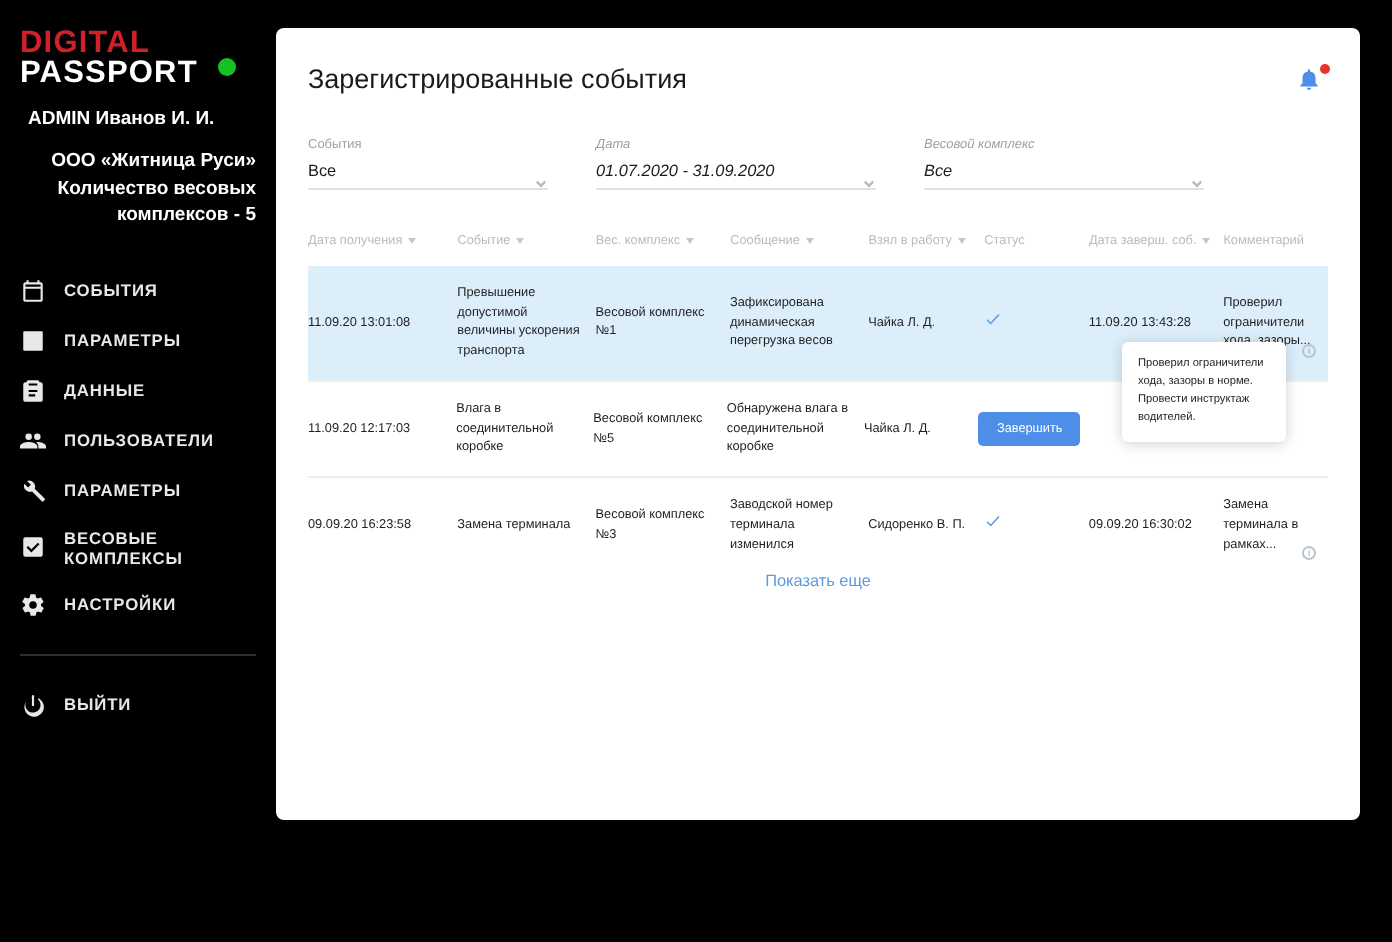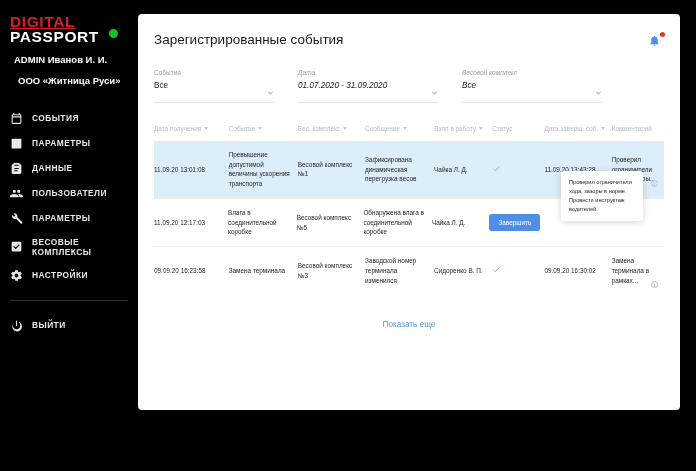--- a/index.html
+++ b/index.html
@@ -15,37 +15,37 @@
   .sidebar {
     width: 138px; height: 471px;
     background: #000; color: #fff;
     padding: 14px 0 0 0;
     flex-shrink: 0;
   }
   .logo-wrap { padding: 0 10px; display: flex; align-items: center; }
   .logo { line-height: 0.98; }
   .logo-digital {
     display: block; color: #d0202a;
-    font-size: 15.5px; font-weight: 700; letter-spacing: 0.6px; text-decoration: underline;
+    font-size: 15.5px; font-weight: 700; letter-spacing: 0.6px;
   }
   .logo-passport {
     display: block; color: #fff;
     font-size: 15.5px; font-weight: 700; letter-spacing: 0.6px;
   }
   .status-dot {
     width: 9px; height: 9px; border-radius: 50%;
     background: #16c221; margin-left: 10px; margin-top: 9px;
   }
   .admin-line {
     padding: 10px 10px 0 14px;
     font-size: 9.5px; font-weight: 700; color: #fff;
   }
   .org-block {
-    padding: 9px 10px 0 18px;
-    font-size: 9.5px; font-weight: 700; color: #fff; line-height: 1.42;
+    padding: 9px 10px 0 6px;
+    font-size: 9.5px; font-weight: 700; color: #fff; line-height: 1.42; text-align: right;
   }
   .menu { margin-top: 18px; }
   .menu-item {
     display: flex; align-items: center;
     padding: 6px 10px; gap: 9px; cursor: pointer;
   }
   .menu-ico {
     width: 13px; height: 13px; flex-shrink: 0;
     display: flex; align-items: center; justify-content: center;
   }
@@ -71,21 +71,21 @@
     position: absolute; top: -1px; right: -1px;
     width: 5px; height: 5px; border-radius: 50%; background: #e8352b;
   }
 
   
   .filters { display: flex; margin-top: 20px; gap: 24px; }
   .filter { width: 120px; }
   .filter-label { font-size: 6.5px; color: #9aa0a6; margin-bottom: 5px; }
   .filter-ctl {
     display: flex; align-items: center; justify-content: space-between;
-    border-bottom: 1px solid #dfe1e5; padding-bottom: 12px; cursor: pointer; gap: 28px;
+    border-bottom: 1px solid #dfe1e5; padding-bottom: 4px; cursor: pointer; gap: 28px;
   }
   .filter-val { font-size: 8.2px; color: #1b1b1b; }
   .chev { width: 7px; height: 7px; }
   .chev svg { width: 7px; height: 7px; stroke: #b3b8bd; fill: none; stroke-width: 1.6; }
   .filter.wide { width: 140px; font-style: italic; }
 
   
   .table { margin-top: 22px; width: 100%; }
   .thead { display: flex; padding-bottom: 9px; }
   .th {
@@ -121,41 +121,42 @@
 
   
   .tooltip {
     position: absolute; left: 423px; top: 157px; width: 82px;
     background: #fff; border-radius: 3px; padding: 7px 8px;
     box-shadow: 0 1px 7px rgba(0,0,0,0.18);
     font-size: 5.6px; color: #1f1f1f; line-height: 1.62; z-index: 40;
   }
 
   .show-more {
-    text-align: center; margin-top: 26px;
+    text-align: center; 
     font-size: 8.2px; color: #5b9bdd; cursor: pointer;
   }
 </style>
 </head>
 <body>
 
 <div class="app">
 
   <aside class="sidebar">
     <div class="logo-wrap">
       <div class="logo">
         <span class="logo-digital">DIGITAL</span>
         <span class="logo-passport">PASSPORT</span>
       </div>
       <div class="status-dot"></div>
     </div>
 
     <div class="admin-line">ADMIN Иванов И. И.</div>
     <div class="org-block">
       <div>ООО «Житница Руси»</div>
+      <div>Количество весовых комплексов - 5</div>
     </div>
 
     <nav class="menu">
       <div class="menu-item">
         <span class="menu-ico">
             <svg viewBox="0 0 24 24">
               <path d="M19 4h-1V2h-2v2H8V2H6v2H5a2 2 0 00-2 2v14a2 2 0 002 2h14a2 2 0 002-2V6a2 2 0 00-2-2zm0 16H5V10h14v10zm0-12H5V6h14v2z"></path>
             </svg>
           </span>
         <span class="menu-label">СОБЫТИЯ</span>

